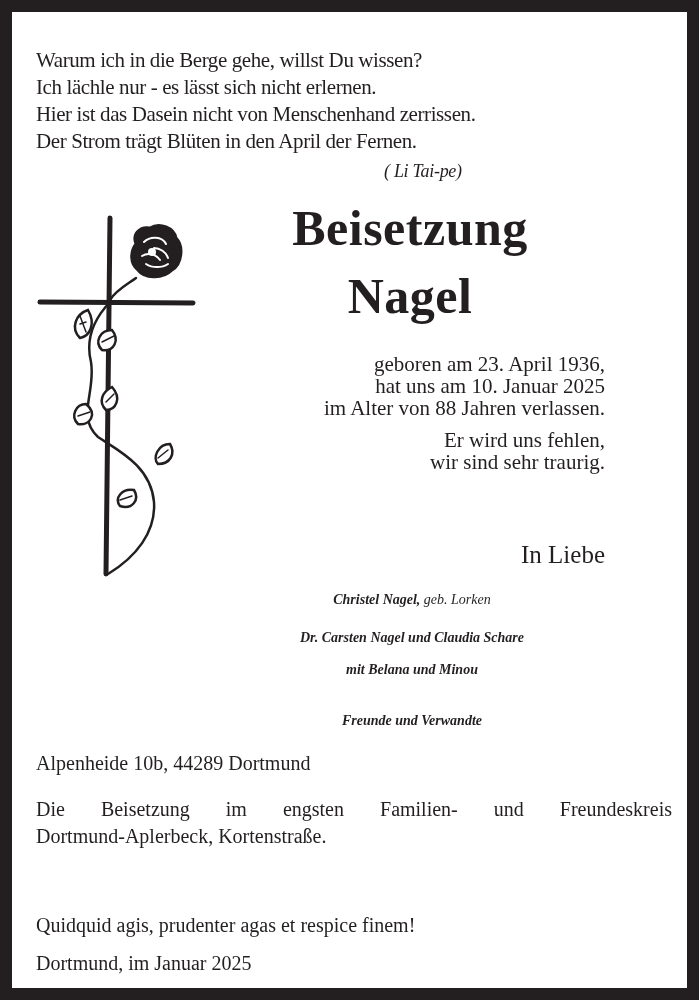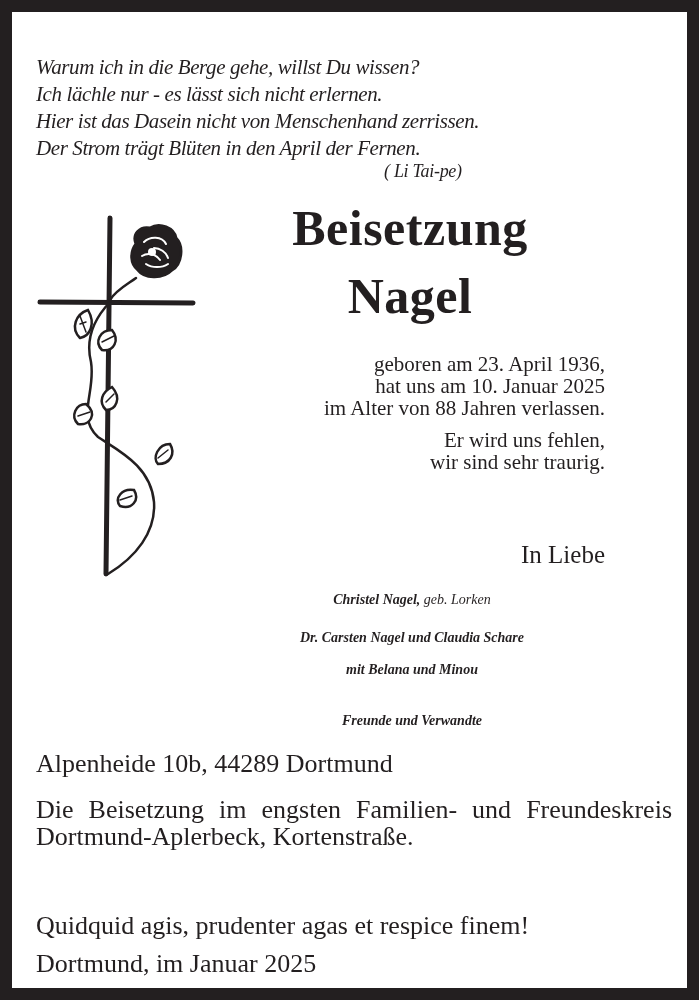--- a/index.html
+++ b/index.html
@@ -12,22 +12,21 @@
       color: #231f20;
     }
     .card {
       position: absolute;
       left: 12px; top: 12px;
       width: 675px; height: 976px;
       background: #ffffff;
     }
     .abs { position: absolute; white-space: nowrap; }
     .poem {
-      left: 24px; top: 42px;
-      font-style: italic;
+      left: 24px; top: 35px;
       font-size: 21px;
       line-height: 27px;
       letter-spacing: -0.4px;
     }
     .poem div { height: 27px; }
     .author {
       left: 372px; top: 149px;
       font-style: italic;
       font-size: 18px;
       letter-spacing: -0.3px;
@@ -46,21 +45,21 @@
     .life div, .miss div { height: 22px; }
     .miss { top: 417px; }
     .love { top: 532px; font-size: 25px; }
     .fam { left: 130px; width: 540px; text-align: center; font-size: 14px; font-style: italic; }
     .fam b { font-weight: bold; }
     .fam1 { top: 580px; }
     .fam2 { top: 618px; }
     .fam3 { top: 650px; }
     .fam4 { top: 701px; }
     .body {
-      left: 24px; width: 636px; font-size: 26px; line-height: 27px;
+      left: 24px; width: 636px; font-size: 20px; line-height: 27px;
     }
     .addr { top: 738px; }
     .burial { top: 784px; text-align: justify; text-align-last: left; white-space: normal; }
     .burial div { text-align: justify; text-align-last: justify; height: 27px; }
     .burial div.last { text-align-last: left; }
     .motto { top: 900px; }
     .place { top: 938px; }
     .cross { left: 24px; top: 190px; width: 160px; height: 380px; }
   </style>
 </head>

